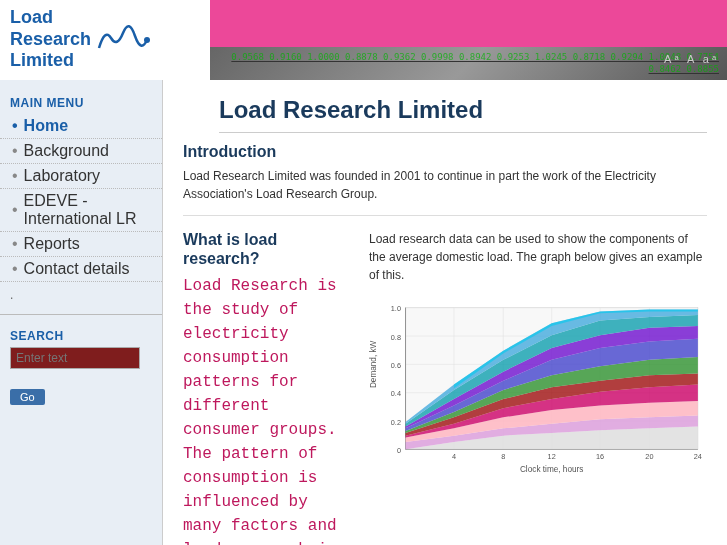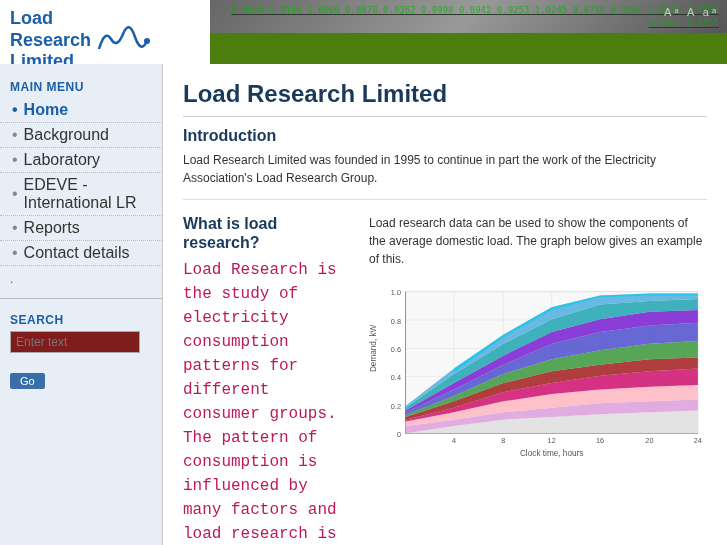--- a/index.html
+++ b/index.html
@@ -1,23 +1,23 @@
 <!DOCTYPE html>
 <html><head>
   <meta charset="utf-8">
   <style>
     * { margin: 0; padding: 0; box-sizing: border-box; }
     body { font-family: Arial, sans-serif; font-size: 13px; color: #333; width: 727px; overflow-x: hidden; }
 
     
     #header {
       display: flex;
-      align-items: flex-start;
-      height: 64px;
-      background: #4d7c0f;
+      align-items: flex-end;
+      height: 80px;
+      background: #ec4899;
       overflow: hidden;
     }
     #logo-area {
       width: 210px;
       min-width: 210px;
       background: #fff;
       display: flex;
       align-items: center;
       padding: 8px 10px;
     }
@@ -137,20 +137,21 @@
       padding: 16px 20px;
       background: #fff;
     }
     #page-title {
       font-size: 24px;
       font-weight: bold;
       color: #1a3a5c;
       margin-bottom: 10px;
       border-bottom: 1px solid #ccc;
       padding-bottom: 8px;
+      margin-left: 36px;
     }
     #intro-heading {
       font-size: 16px;
       font-weight: bold;
       color: #1a3a5c;
       margin-bottom: 6px;
     }
     #intro-text {
       font-size: 12px;
       color: #333;
@@ -256,21 +257,21 @@
 
     <div id="search-title">SEARCH</div>
     <input id="search-input" type="text" placeholder="Enter text" style="">
     <button id="go-button">Go</button>
   </div>
 
   <div id="main-content">
     <div id="page-title">Load Research Limited</div>
 
     <div id="intro-heading">Introduction</div>
-    <div id="intro-text">Load Research Limited was founded in 1995 to continue in part the work of the Electricity Association's Load Research Group.</div>
+    <div id="intro-text">Load Research Limited was founded in 2001 to continue in part the work of the Electricity Association's Load Research Group.</div>
 
     <div id="two-col">
       <div id="what-col">
         <div id="what-heading">What is load research?</div>
         <div id="what-text">Load Research is the study of electricity consumption patterns for different consumer groups.  The pattern of consumption is influenced by many factors and load research is used to</div>
       </div>
       <div id="chart-col">
         <div id="domestic-text">Load research data can be used to show the components of the average domestic load. The graph below gives an example of this.</div>
         <div id="chart-container">
           <svg id="chart-svg" viewBox="0 0 370 195" xmlns="http://www.w3.org/2000/svg">

